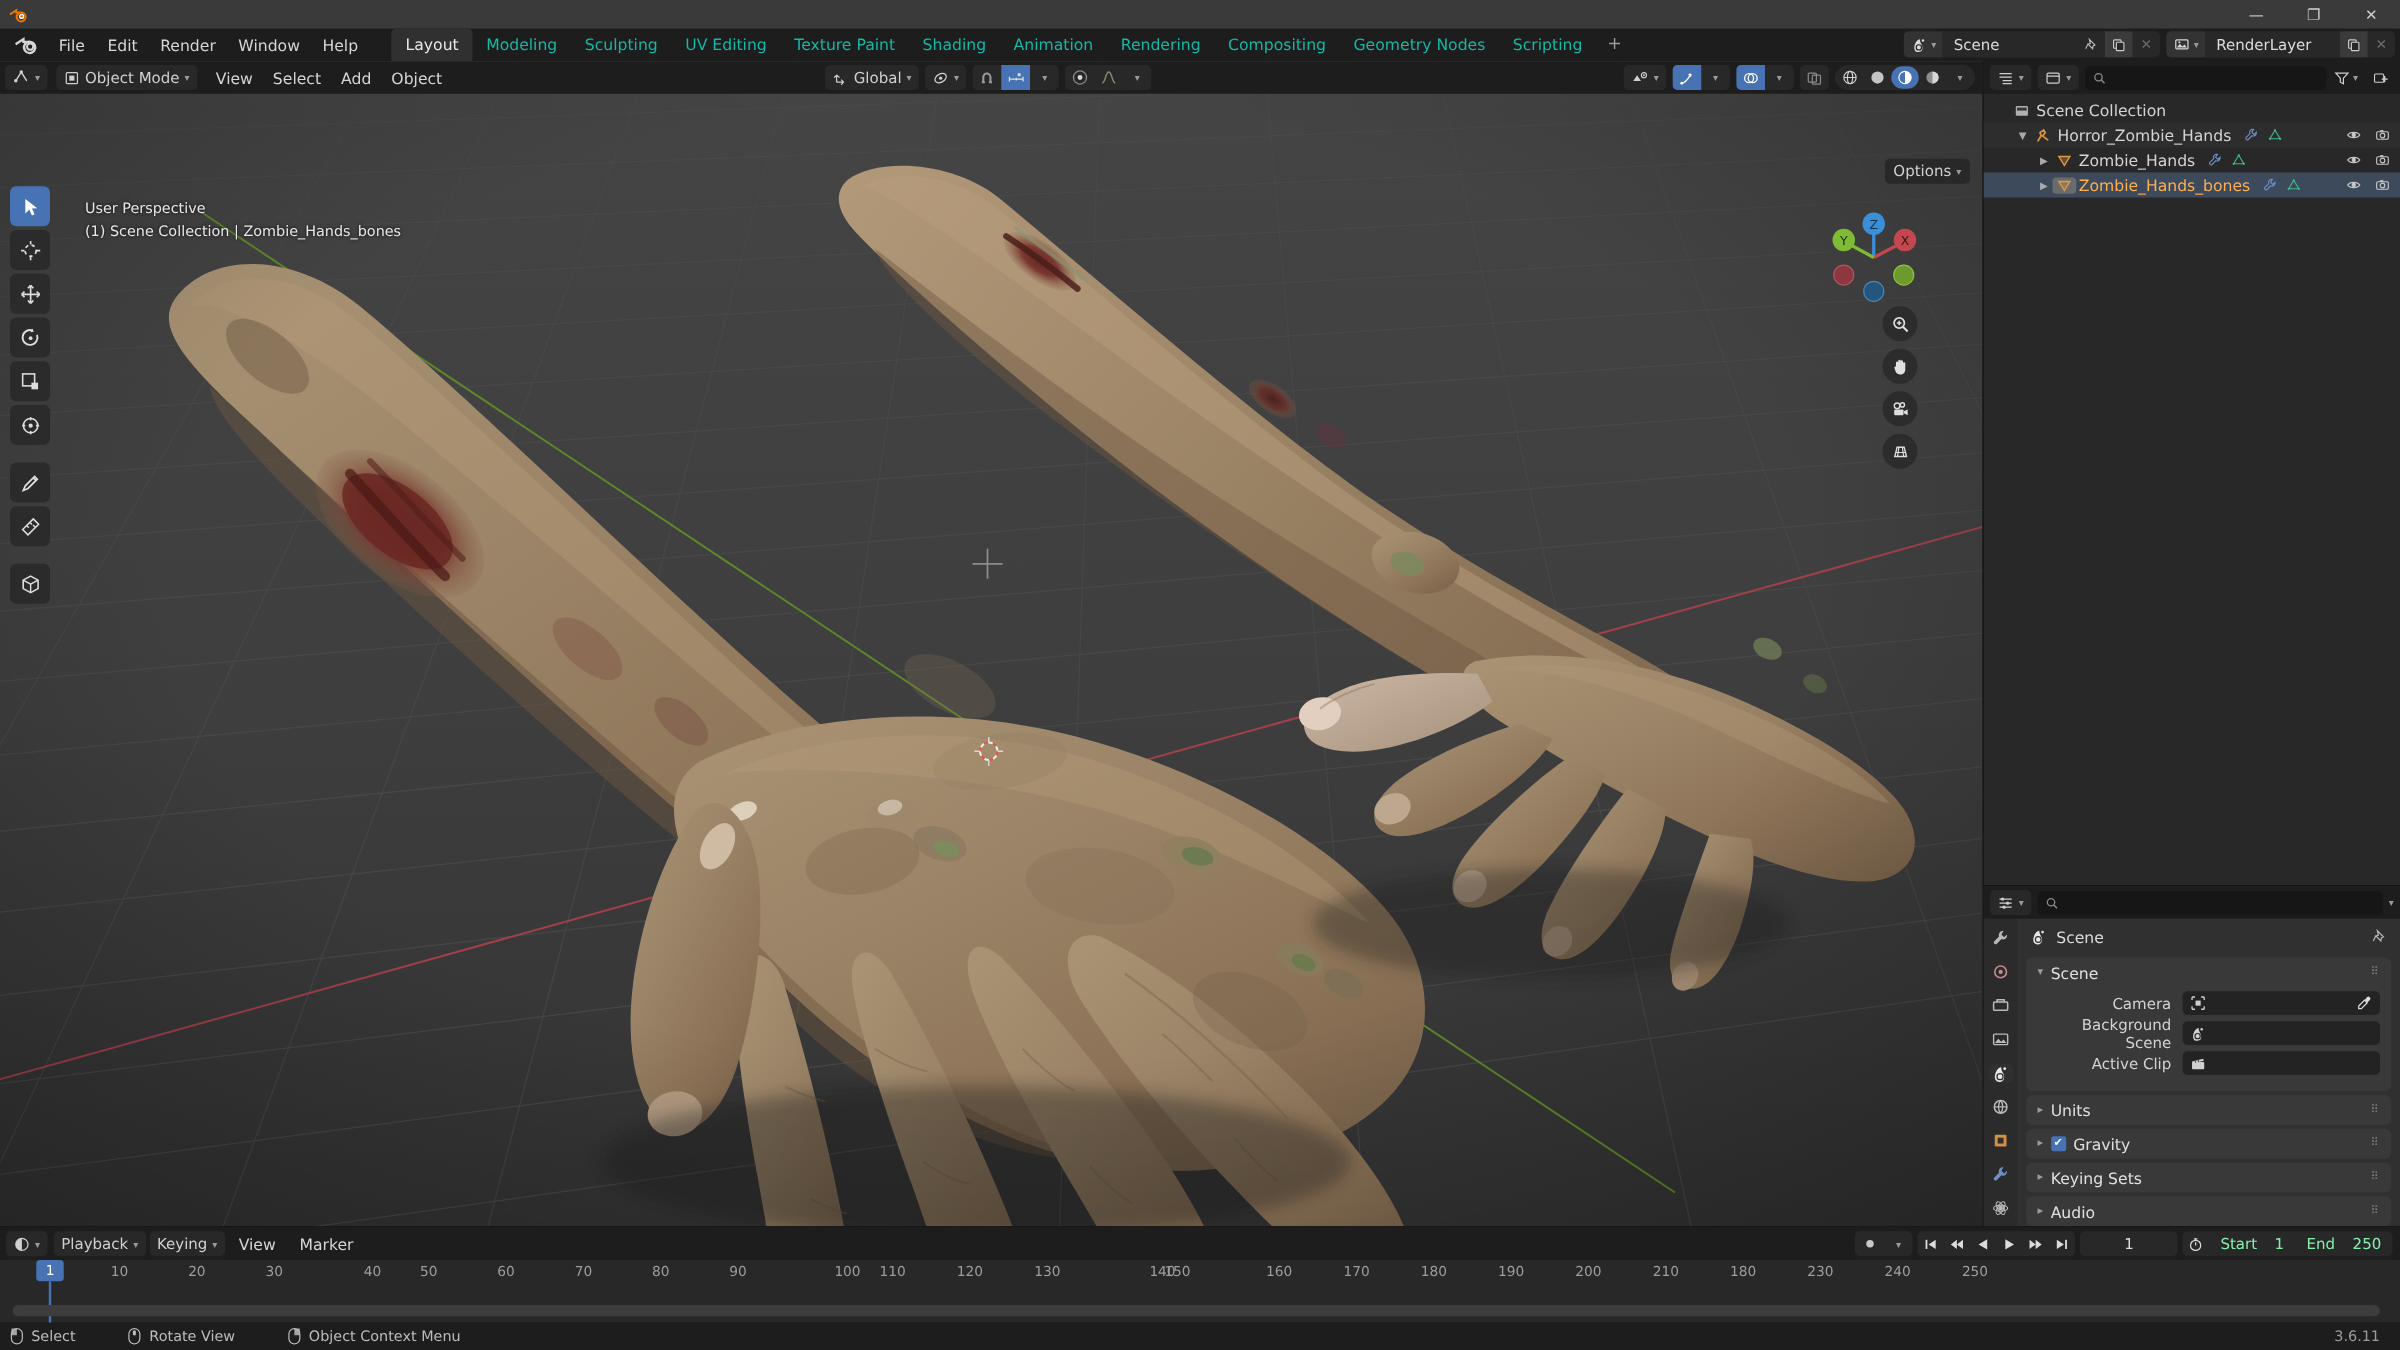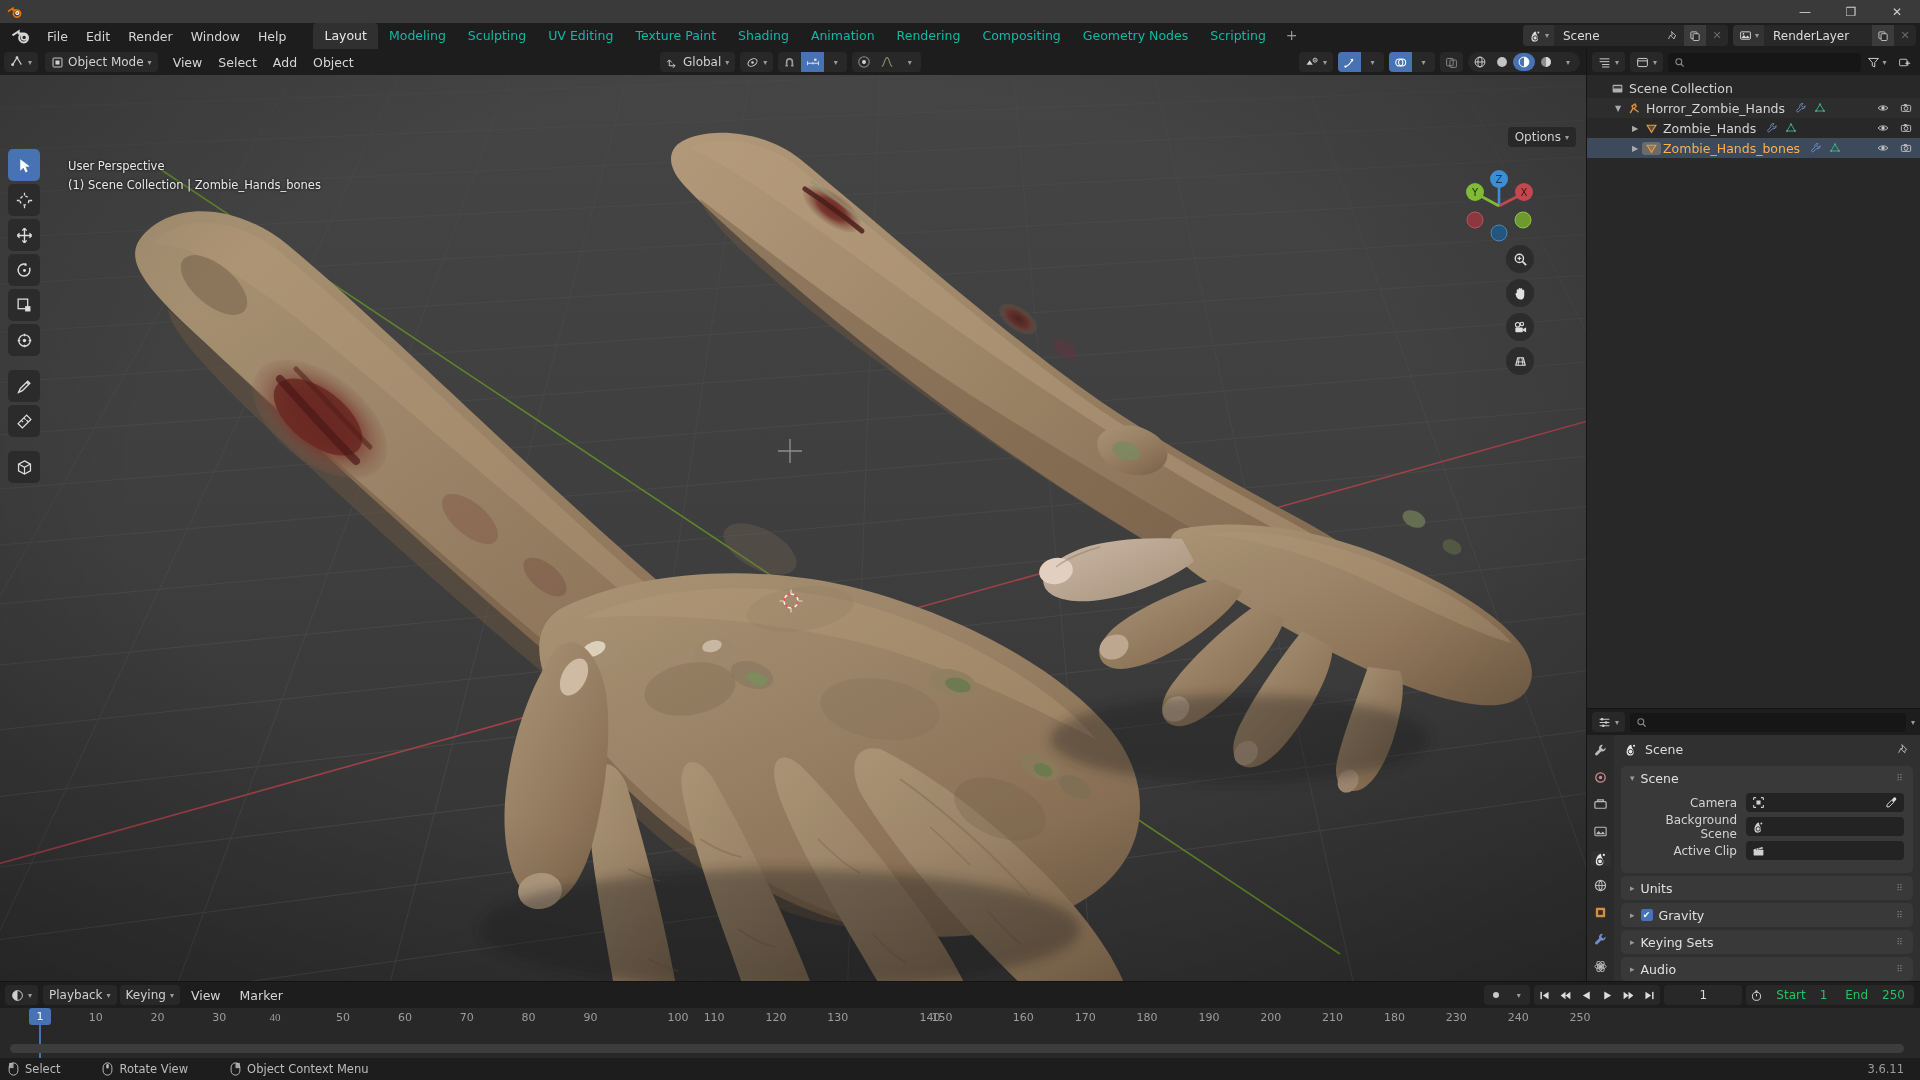--- a/index.html
+++ b/index.html
@@ -226,21 +226,21 @@
   }
   .tl-header { height: 26px; background: #1d1d1d; display: flex; align-items: center; padding: 0 5px; gap: 5px; position: relative; }
   .tl-right { position: absolute; right: 6px; display: flex; align-items: center; gap: 4px; }
   .play-grp { display: flex; background: #282828; border-radius: 4px; height: 20px; overflow: hidden; }
   .play-b { width: 21px; height: 20px; display: flex; align-items: center; justify-content: center; color: #d8d8d8; }
   .num-field {
     height: 20px; background: #282828; border-radius: 4px; min-width: 78px;
     display: flex; align-items: center; justify-content: center; font-size: 12px; color: #dcdcdc;
   }
   .se-grp { display: flex; background: #282828; border-radius: 4px; height: 20px; overflow: hidden; align-items: center; }
-  .se-item { display: flex; align-items: center; gap: 14px; padding: 0 9px; font-size: 12px; color: #22c55e; height: 20px; }
+  .se-item { display: flex; align-items: center; gap: 14px; padding: 0 9px; font-size: 12px; color: #86efac; height: 20px; }
   .tl-ruler { position: relative; height: 22px; background: #282828; }
   .tl-tick {
     position: absolute; top: 3px; font-size: 11px; color: #9d9d9d; transform: translateX(-50%);
   }
   .tl-playhead {
     position: absolute; top: 0; width: 22px; height: 17px; background: #4772b3;
     border-radius: 3px; display: flex; align-items: center; justify-content: center;
     font-size: 11px; color: #fff; transform: translateX(-50%);
   }
   .tl-playline { position: absolute; top: 17px; width: 2px; bottom: -30px; background: #4772b3; transform: translateX(-50%); }
@@ -1331,21 +1331,21 @@
             <span>End</span>
             <span>250</span>
           </span>
         </div>
       </div>
     </div>
     <div class="tl-ruler" id="tl-ruler">
         <div class="tl-tick" style="left: 95.6627px;">10</div>
         <div class="tl-tick" style="left: 157.51px;">20</div>
         <div class="tl-tick" style="left: 219.357px;">30</div>
-        <div class="tl-tick" style="left: 275px; font-family: Liberation Serif, serif;">40</div>
+        <div class="tl-tick" style="left: 298px;">40</div>
         <div class="tl-tick" style="left: 343.052px;">50</div>
         <div class="tl-tick" style="left: 404.9px;">60</div>
         <div class="tl-tick" style="left: 466.747px;">70</div>
         <div class="tl-tick" style="left: 528.594px;">80</div>
         <div class="tl-tick" style="left: 590.442px;">90</div>
         <div class="tl-tick" style="left: 678px;">100</div>
         <div class="tl-tick" style="left: 714.137px;">110</div>
         <div class="tl-tick" style="left: 775.984px;">120</div>
         <div class="tl-tick" style="left: 837.831px;">130</div>
         <div class="tl-tick" style="left: 930px;">140</div>

